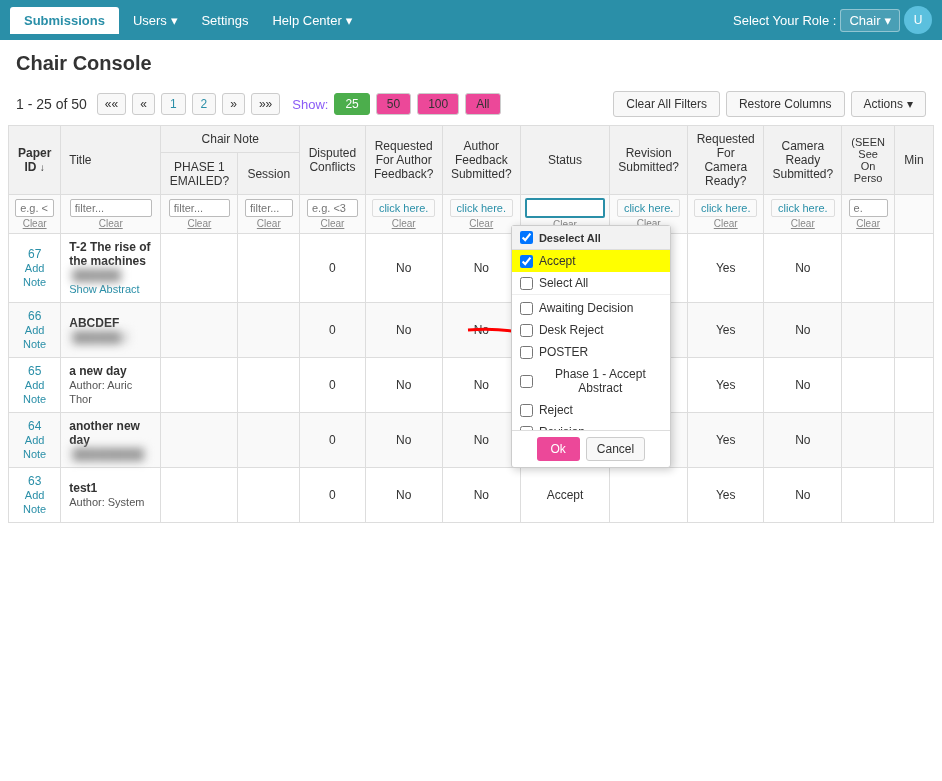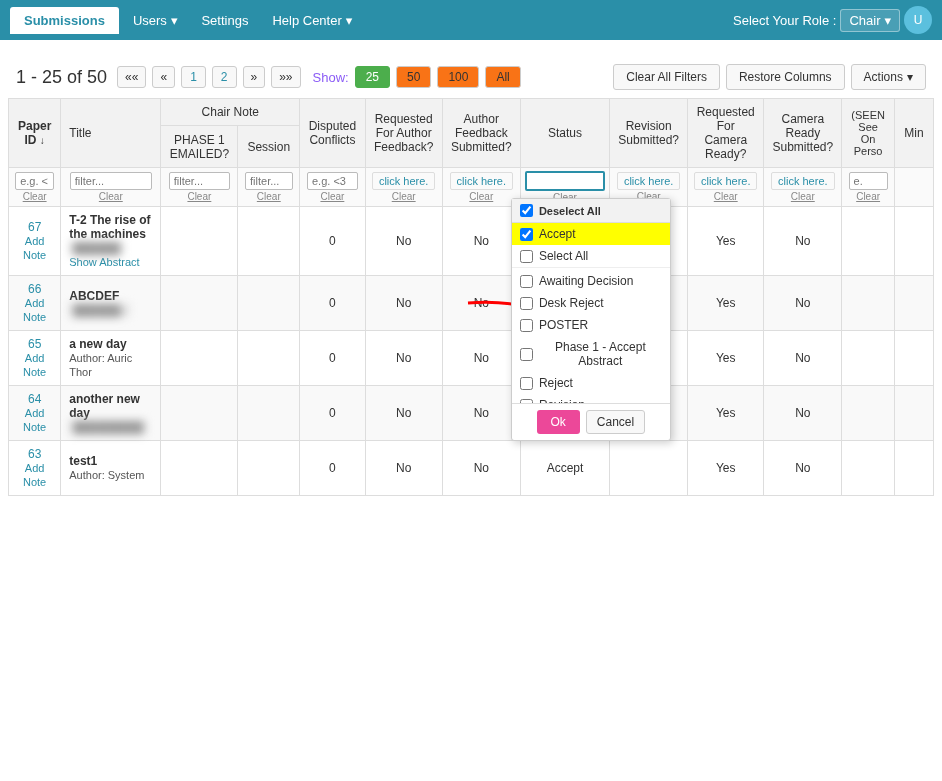--- a/index.html
+++ b/index.html
@@ -65,21 +65,21 @@
     .page-tip { font-size: 12px; color: #555; }
 
     
     .toolbar {
       display: flex;
       align-items: center;
       padding: 8px 16px;
       gap: 6px;
       flex-wrap: wrap;
     }
-    .pagination-info { font-size: 18px; color: #333; margin-right: 4px; }
+    .pagination-info { font-size: 14px; color: #333; margin-right: 4px; }
     .pg-btn {
       border: 1px solid #ccc;
       background: #f8f8f8;
       padding: 3px 7px;
       border-radius: 3px;
       cursor: pointer;
       font-size: 12px;
       color: #333;
     }
     .pg-num {
@@ -87,21 +87,21 @@
       background: #f8f8f8;
       padding: 3px 8px;
       border-radius: 3px;
       cursor: pointer;
       font-size: 12px;
       color: #2a8fa8;
     }
     .show-label { font-size: 13px; color: #8b5cf6; margin-left: 6px; }
     .show-btn {
       border: 1px solid #ccc;
-      background: #f97316;
+      background: #ec4899;
       padding: 3px 10px;
       border-radius: 3px;
       cursor: pointer;
       font-size: 12px;
       color: #333;
     }
     .show-btn.active {
       background: #4cae4c;
       color: #fff;
       border-color: #4cae4c;
@@ -298,20 +298,21 @@
     <span class="role-label">Select Your Role :</span>
     <div class="chair-btn">
       <span>Chair</span>
       <span>▾</span>
     </div>
     <div class="user-badge">U</div>
   </div>
 </nav>
 
 <div class="page-header">
+  <div class="page-title">Chair Console</div>
 </div>
 
 <div class="toolbar">
   <span class="pagination-info">1 - 25 of 50</span>
   <button class="pg-btn">««</button>
   <button class="pg-btn">«</button>
   <button class="pg-num">1</button>
   <button class="pg-num">2</button>
   <button class="pg-btn">»</button>
   <button class="pg-btn">»»</button>

